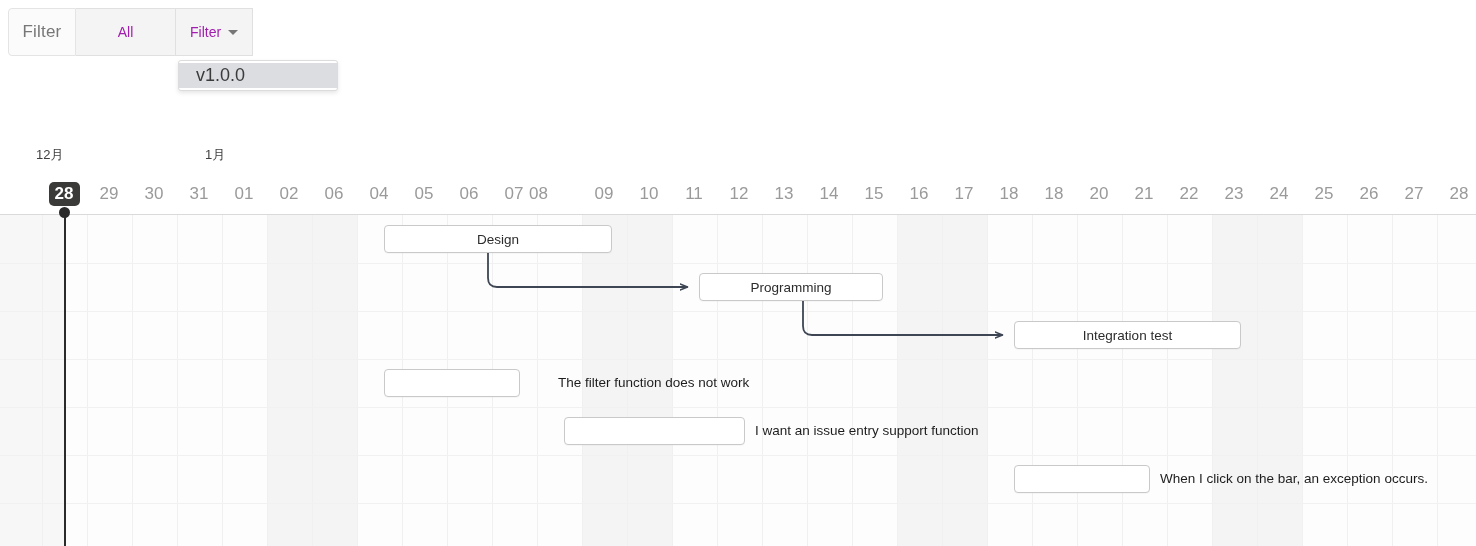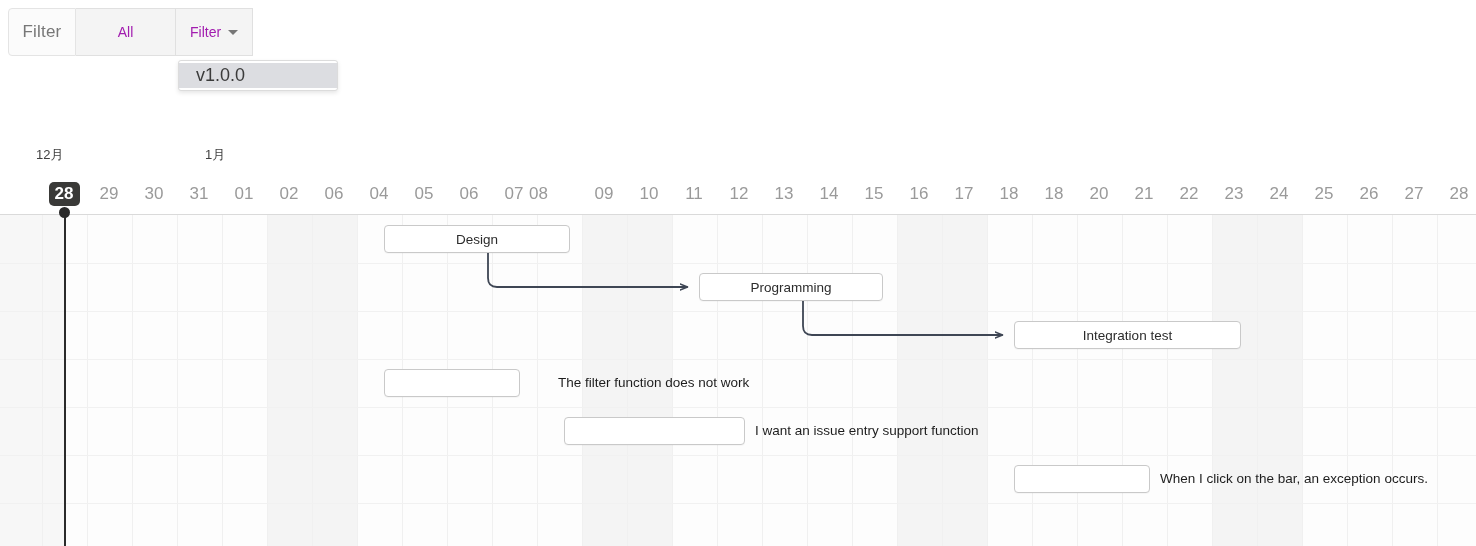--- a/index.html
+++ b/index.html
@@ -303,21 +303,21 @@
       <marker id="arrowhead" markerWidth="9" markerHeight="9" refX="7.5" refY="3.6" orient="auto" markerUnits="userSpaceOnUse">
         <path d="M0.5,0.5 L8,3.6 L0.5,6.7" fill="none" stroke="#3e4654" stroke-width="1.6" stroke-linecap="round" stroke-linejoin="round"></path>
       </marker>
     </defs>
     <g id="arrow-paths">
         <path d="M488,38 L488,63 Q488,72 497,72 L687,72" fill="none" stroke="#3e4654" stroke-width="1.8" stroke-linecap="round" marker-end="url(#arrowhead)"></path>
         <path d="M803,86 L803,111 Q803,120 812,120 L1002,120" fill="none" stroke="#3e4654" stroke-width="1.8" stroke-linecap="round" marker-end="url(#arrowhead)"></path>
       </g>
   </svg>
   <div id="bars-layer">
-      <div class="task-bar" style="left: 384px; width: 186px; top: 10px; border-color: rgb(201, 201, 201);">Design</div>
+      <div class="task-bar" style="left: 384px; width: 228px; top: 10px; border-color: rgb(201, 201, 201);">Design</div>
       <div class="task-bar" style="left: 699px; width: 184px; top: 58px; border-color: rgb(201, 201, 201);">Programming</div>
       <div class="task-bar" style="left: 1014px; width: 227px; top: 106px; border-color: rgb(201, 201, 201);">Integration test</div>
       <div class="task-bar" style="left: 384px; width: 136px; top: 154px; border-color: rgb(201, 201, 201);"></div>
       <div class="bar-outside-label" style="left: 530px; top: 154px; margin-left: 28px;">The filter function does not work</div>
       <div class="task-bar" style="left: 564px; width: 181px; top: 202px; border-color: rgb(201, 201, 201);"></div>
       <div class="bar-outside-label" style="left: 755px; top: 202px;">I want an issue entry support function</div>
       <div class="task-bar" style="left: 1014px; width: 136px; top: 250px; border-color: rgb(201, 201, 201);"></div>
       <div class="bar-outside-label" style="left: 1160px; top: 250px;">When I click on the bar, an exception occurs.</div>
     </div>
   <div id="today-line" style="left: 63.5px;"></div>

